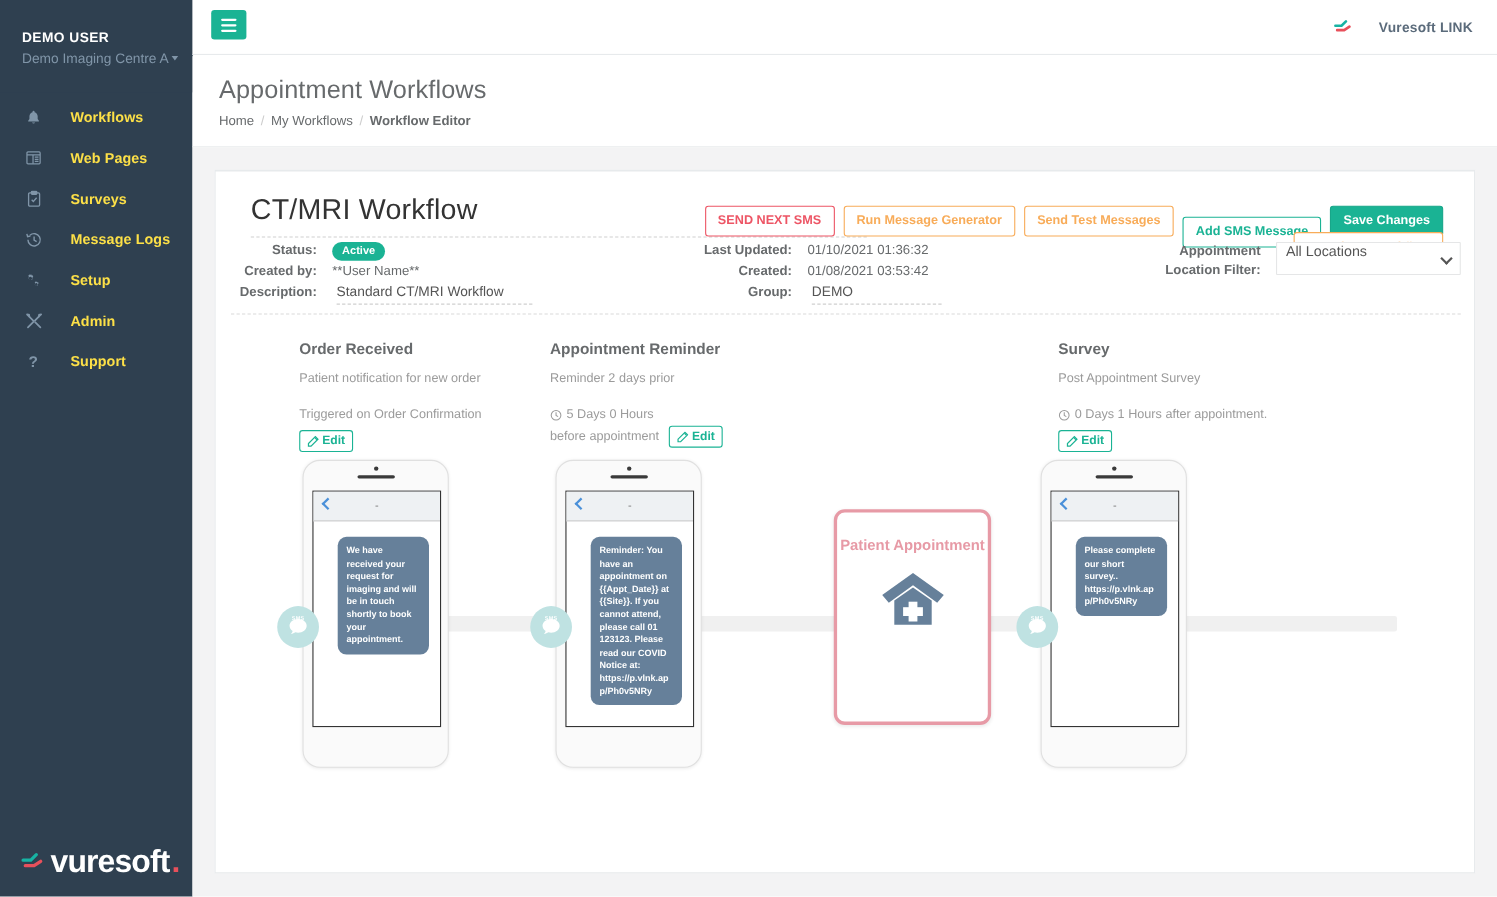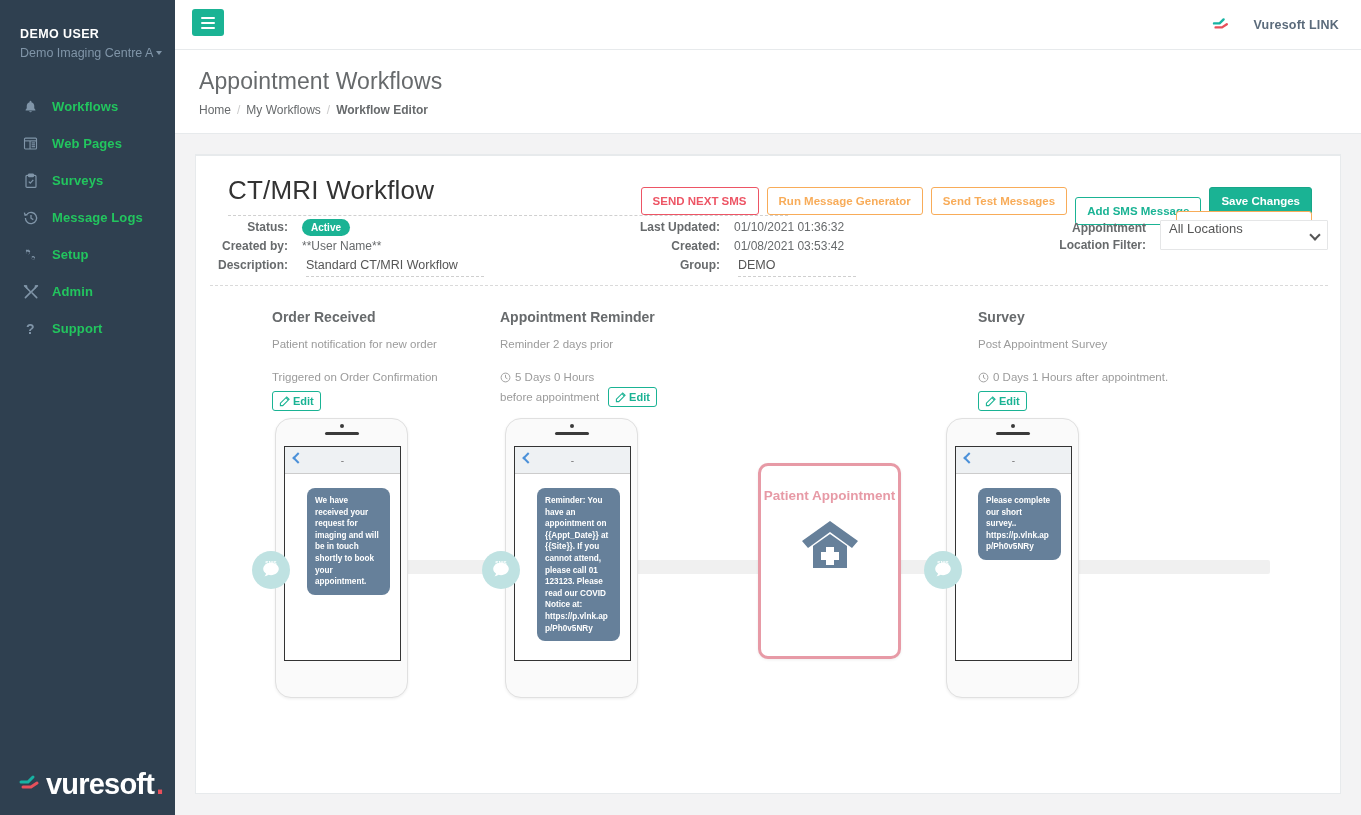--- a/index.html
+++ b/index.html
@@ -28,23 +28,23 @@
   .profile-org {
     color:#8095a8; font-size:12.5px; line-height:18px; margin-top:2px;
   }
   .caret-down {
     display:inline-block; width:0;height:0;
     border-left:3.5px solid transparent; border-right:3.5px solid transparent;
     border-top:4px solid #8095a8; margin-left:3px; vertical-align:2px;
   }
   #sidebar-nav { padding-top:4px; }
   .nav-item {
-    display:flex; align-items:center; gap:13px;
+    display:flex; align-items:center; gap:25px;
     padding:10px 0 10px 22px; height:37px;
-    color:#22c55e; font-size:13px; font-weight:bold;
+    color:#fde047; font-size:13px; font-weight:bold;
     cursor:pointer; letter-spacing:.1px;text-align:center;
   }
   .nav-item .nav-ic {
     width:17px; height:17px; display:flex; align-items:center; justify-content:center;
     flex:none;
   }
   .nav-item svg { display:block; }
   #sidebar-footer {
     position:absolute; left:0; bottom:16px; width:175px;
     padding-left:18px;
@@ -520,21 +520,21 @@
         <div id="appt-icon">
           <svg width="60" height="52" viewBox="0 0 60 52" fill="#66809a">
             <path d="M30 2 L58 22 L52 29 L30 13 L8 29 L2 22 Z"></path>
             <path d="M13 27 L30 15 L47 27 L47 49 L13 49 Z"></path>
             <rect x="26" y="28" width="8" height="18" fill="#ffffff"></rect>
             <rect x="21" y="33" width="18" height="8" fill="#ffffff"></rect>
           </svg>
         </div>
       </div>
 
-      <div class="step" style="left:768px; width:230px;">
+      <div class="step" style="left:752px; width:230px;">
         <div class="step-title">Survey</div>
         <div class="step-sub">Post Appointment Survey</div>
         <div class="step-trigger">
           <svg class="clock-ic" width="11" height="11" viewBox="0 0 14 14" fill="none" stroke="#9b9b9b" stroke-width="1.2">
               <circle cx="7" cy="7" r="5.6"></circle>
               <polyline points="7,3.6 7,7.2 9.4,8.6"></polyline>
             </svg>
           <span>0 Days 1 Hours after appointment.</span>
         </div>
         <button class="edit-btn">

